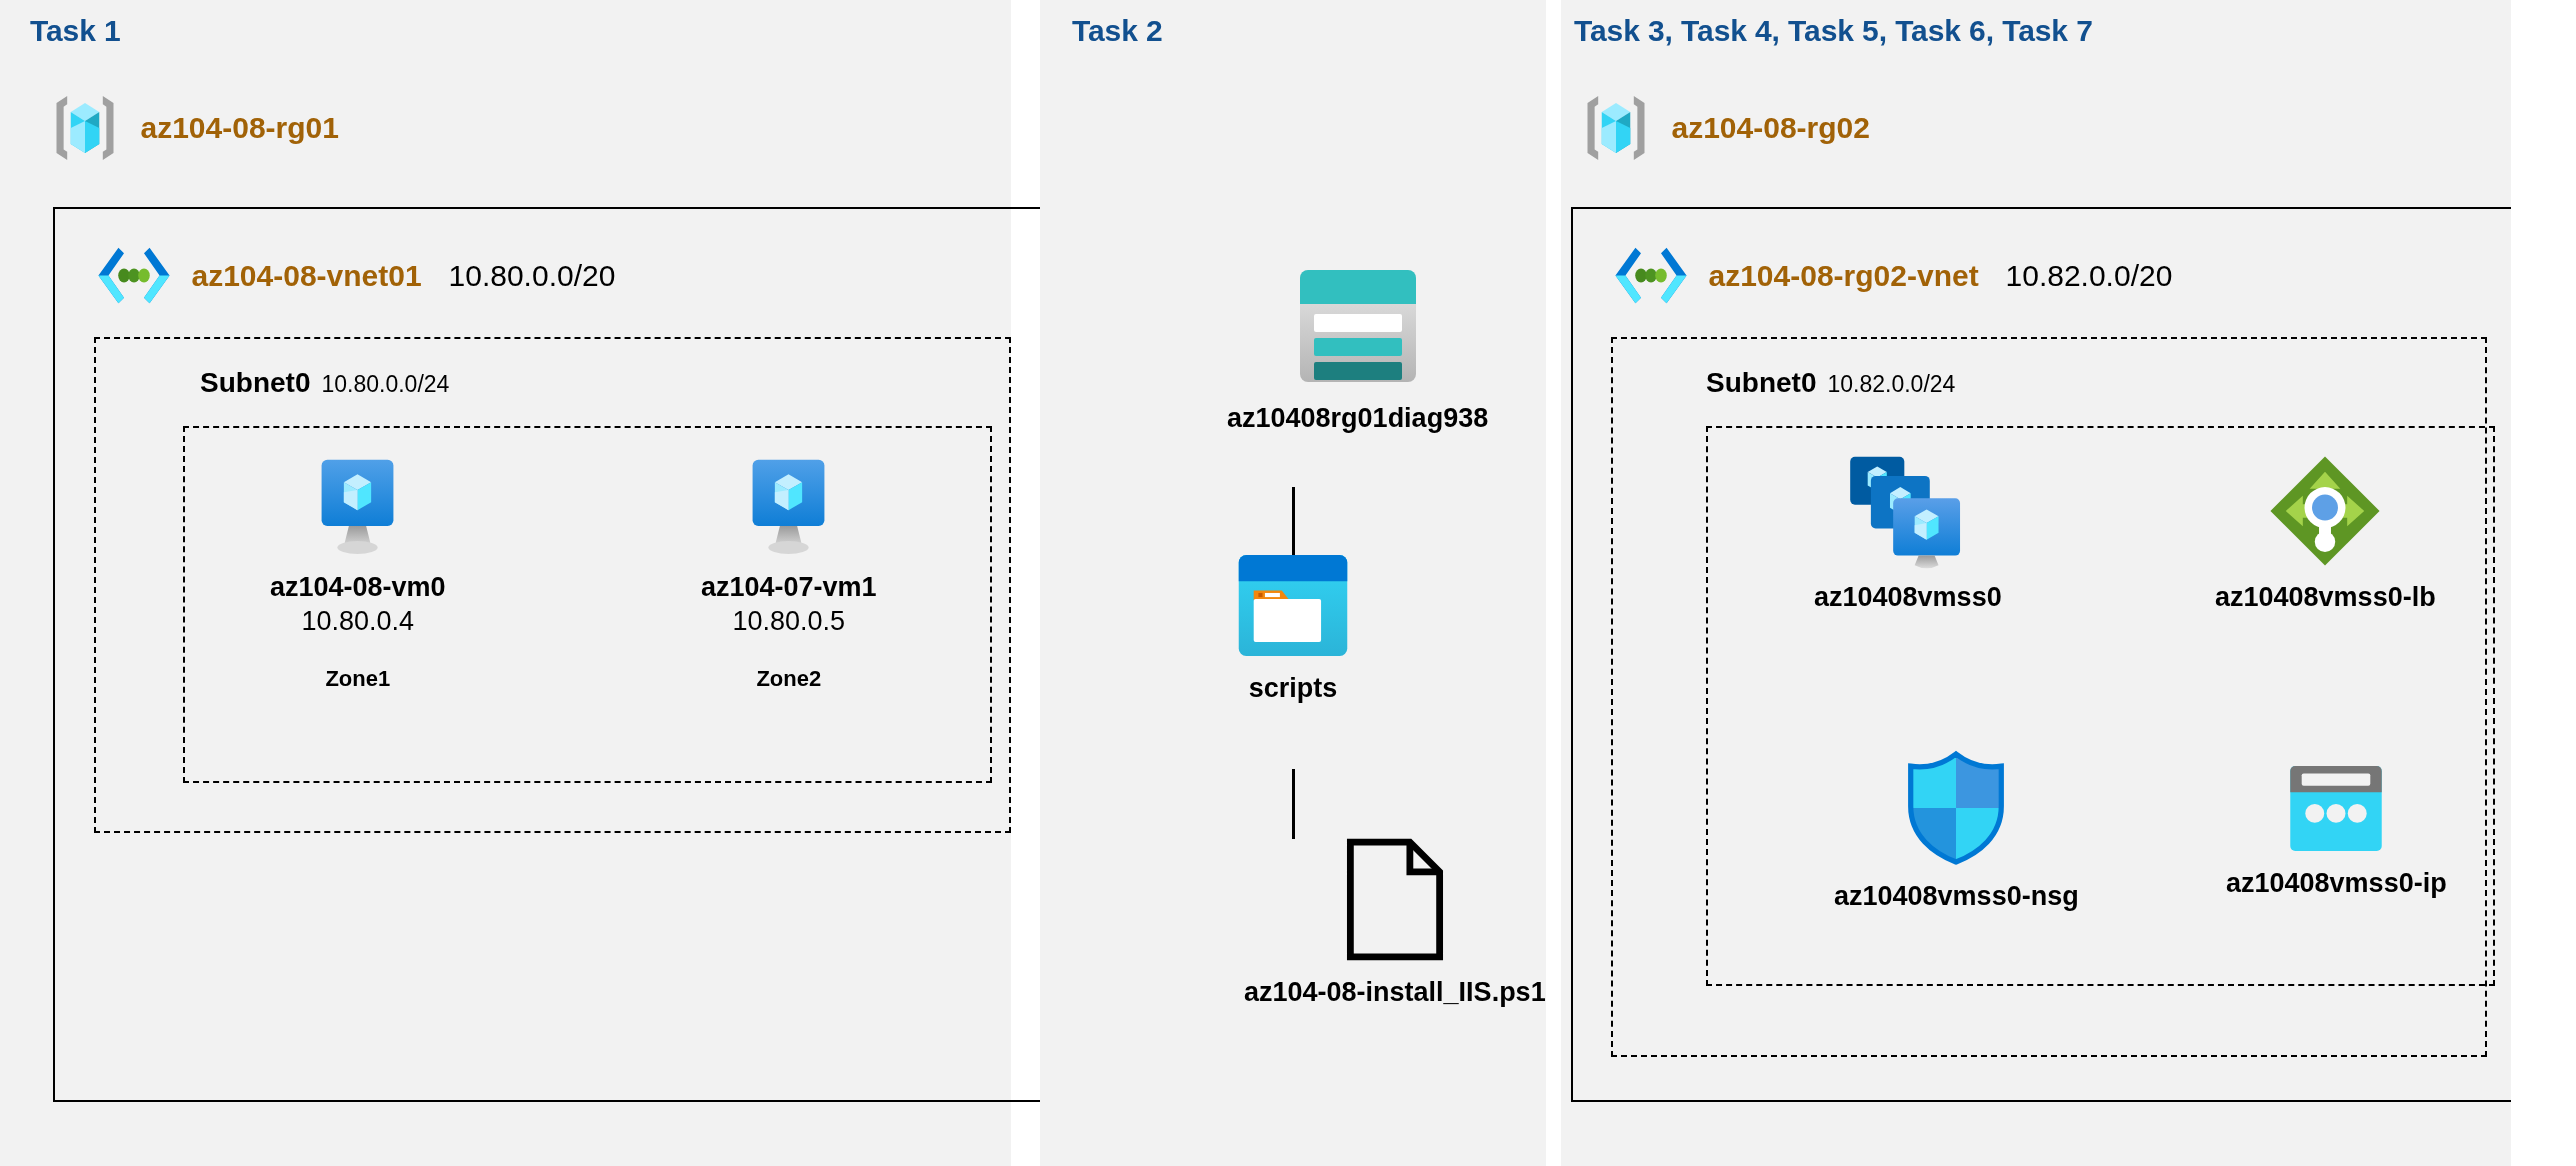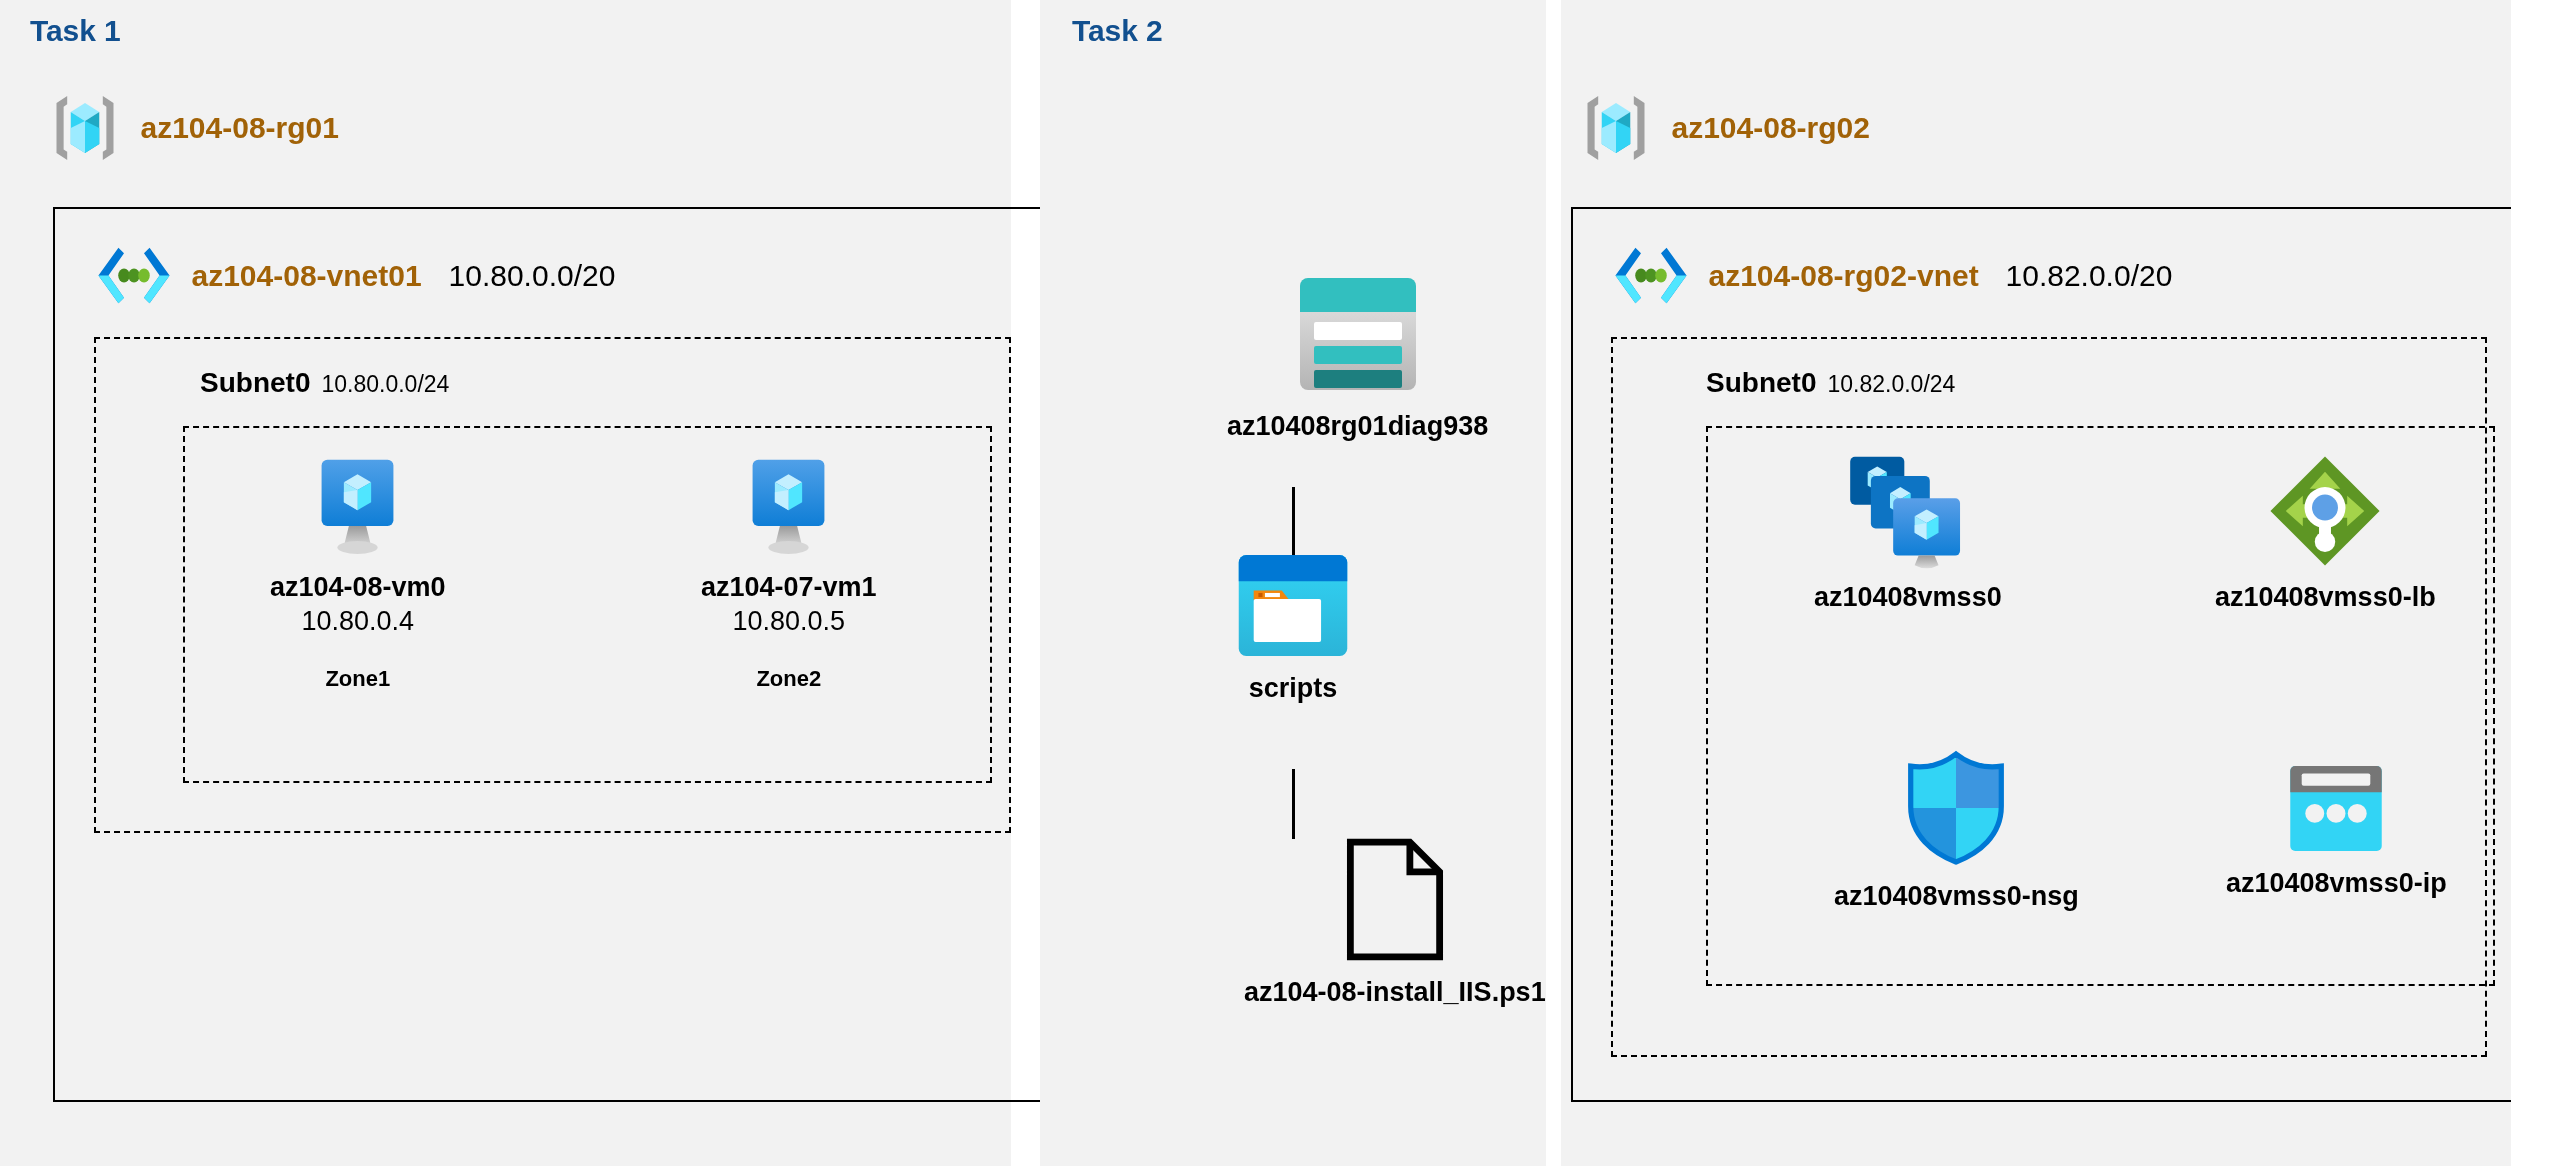--- a/index.html
+++ b/index.html
@@ -141,21 +141,21 @@
       <div class="cap-b">az104-07-vm1</div>
       <div class="cap-n">10.80.0.5</div>
       <div class="cap-zone">Zone2</div>
     </div>
   </div>
 
   <div class="panel" style="left:1040px;top:0px;width:506px;height:1166px;"></div>
 
   <div class="task-label" style="left:1072px;top:13.5px;">Task 2</div>
 
-  <div class="node" style="left:1227px;top:270px;">
+  <div class="node" style="left:1227px;top:262px;">
     <span>
       <svg width="132" height="128" viewBox="0 0 66 64">
         <defs>
           <linearGradient id="stg" x1="0" y1="0" x2="0" y2="1">
             <stop offset="0" stop-color="#e8e8e8"></stop>
               <stop offset="1" stop-color="#b4b4b4"></stop>
           </linearGradient>
         </defs>
         <rect x="4" y="4" width="58" height="56" rx="4" fill="url(#stg)"></rect>
         <path d="M4 8 a4 4 0 0 1 4 -4 h50 a4 4 0 0 1 4 4 v13 h-58 z" fill="#32bfbf"></path>
@@ -202,20 +202,21 @@
         <path d="M31 3 L31 17 L45 17" fill="none" stroke="#000000" stroke-width="3.2" stroke-linejoin="miter"></path>
       </svg>
     </span>
     <div class="caption">
       <div class="cap-b">az104-08-install_IIS.ps1</div>
     </div>
   </div>
 
   <div class="panel" style="left:1561px;top:0px;width:1015px;height:1166px;"></div>
 
+  <div class="task-label" style="left:1574px;top:13.5px;">Task 3, Task 4, Task 5, Task 6, Task 7</div>
 
   <div class="hdr" style="left:1578px;top:90px;">
     <span>
       <svg width="76" height="76" viewBox="0 0 64 64">
         <path d="M17 5 L8 11 L8 53 L17 59 L17 52 L14 50 L14 14 L17 12 Z" fill="#a0a0a0"></path>
         <path d="M47 5 L56 11 L56 53 L47 59 L47 52 L50 50 L50 14 L47 12 Z" fill="#a0a0a0"></path>
         <path d="M32 11 L20 18.5 L32 26 L44 18.5 Z" fill="#9cebff"></path>
         <path d="M20 18.5 L20 45.5 L32 53 L32 26 Z" fill="#32d4f5"></path>
         <path d="M44 18.5 L44 45.5 L32 53 L32 26 Z" fill="#1fa9c4"></path>
         <path d="M20 32 L32 26 L32 53 L20 45.5 Z" fill="#9cebff"></path>

